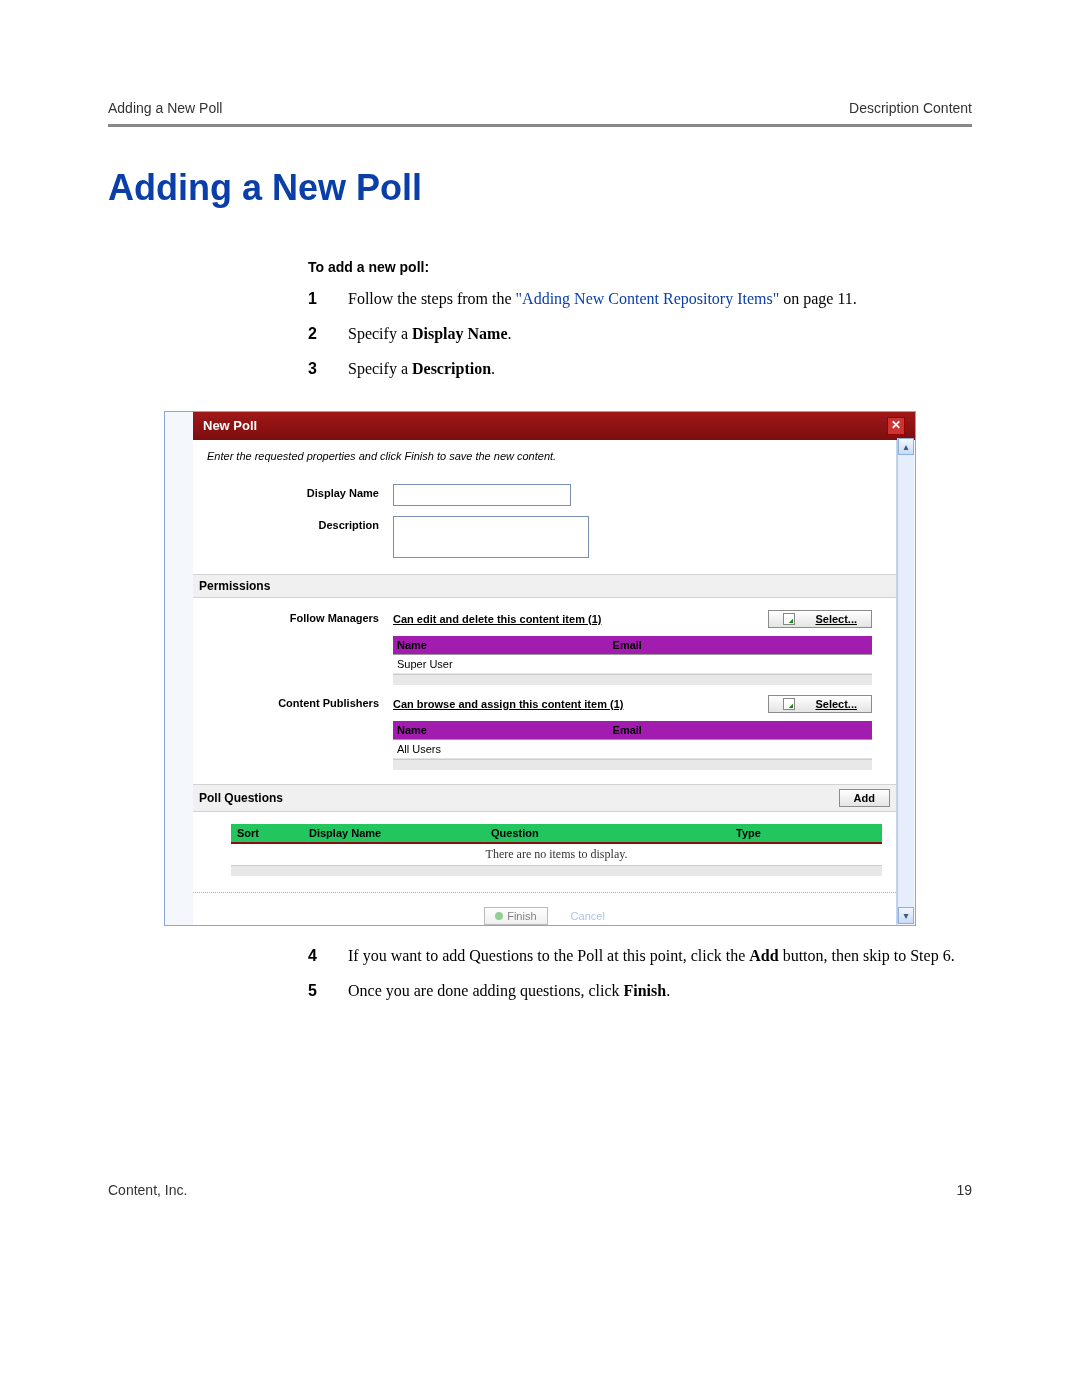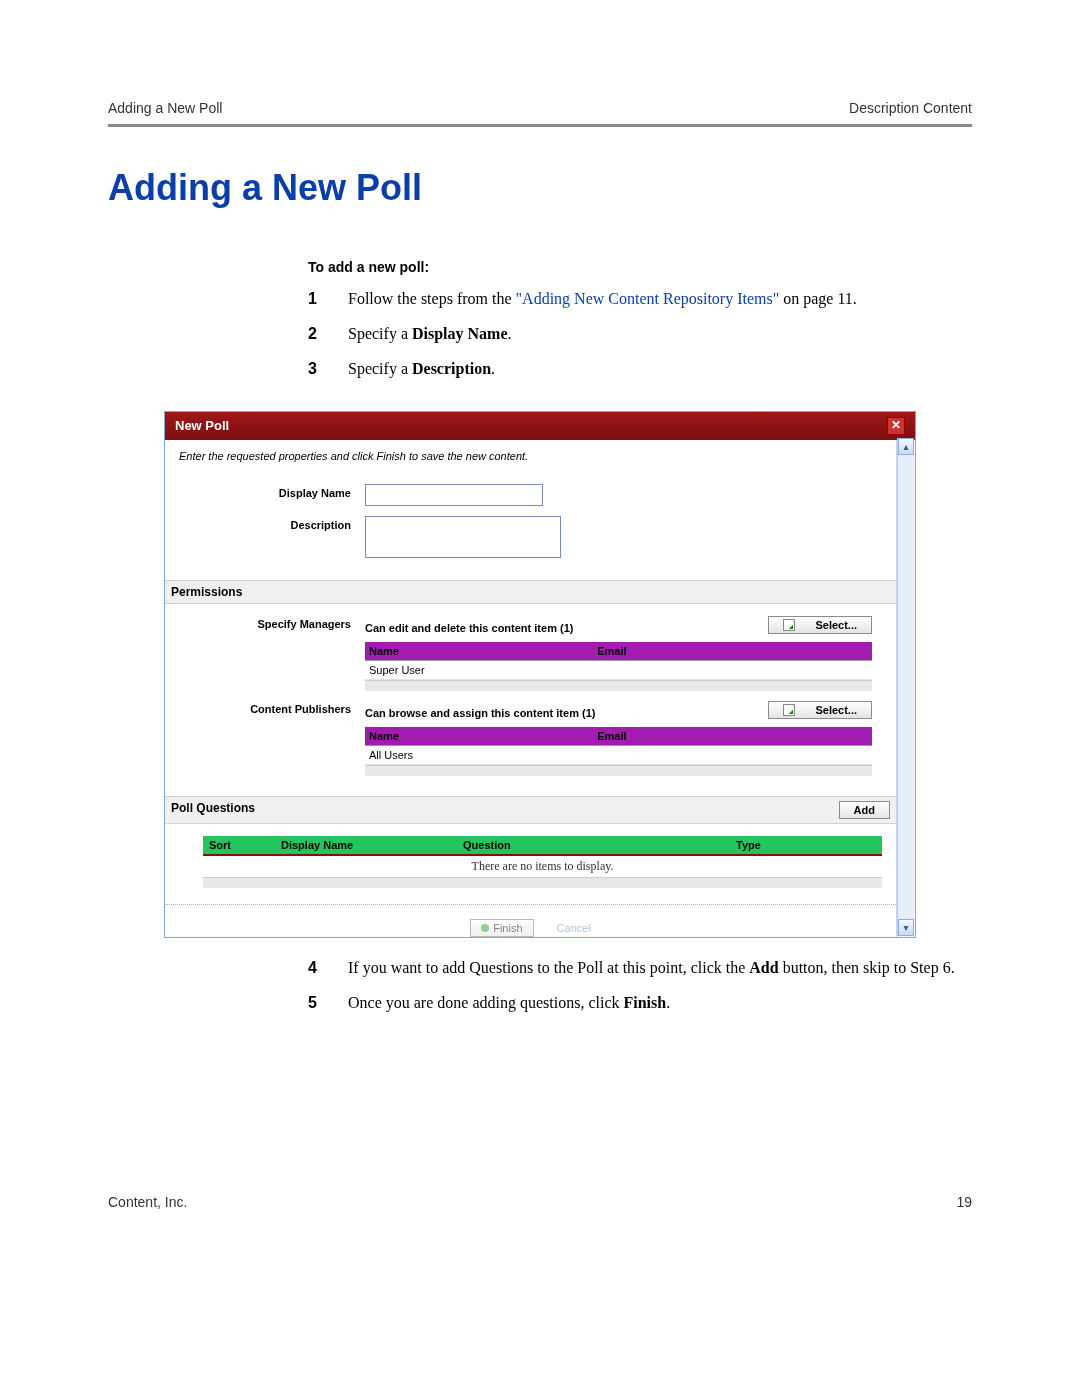--- a/index.html
+++ b/index.html
@@ -65,20 +65,21 @@
   .step-text strong { font-family: "Georgia", serif; }
   .screenshot {
     border: 1px solid #8aa7d1;
     background: #f4f7fb;
     margin: 18px 56px 18px 56px;
     position: relative;
     font-family: Verdana, Arial, sans-serif;
     font-size: 11px;
     color: #000;
     box-sizing: border-box;
+    padding-left: 28px;
   }
   .ss-titlebar {
     background: linear-gradient(#a01718, #7d0e0e);
     color: #fff;
     font-weight: bold;
     font-size: 13px;
     padding: 5px 10px;
     display: flex;
     justify-content: space-between;
     align-items: center;
@@ -128,42 +129,42 @@
     width: 190px;
     height: 36px;
     resize: none;
   }
   .section-bar {
     font-weight: bold;
     background: #f0f0f0;
     border-top: 1px solid #d2d2d2;
     border-bottom: 1px solid #d2d2d2;
     padding: 4px 6px;
-    margin: 20px -14px 12px -14px;
+    margin: 14px -14px 12px -14px;
     display: flex;
     justify-content: space-between;
-    align-items: flex-start;
+    align-items: center;
     font-size: 12px;
   }
   .btn {
     border: 1px solid #8b8b8b;
     background: linear-gradient(#fff,#e4e4e4);
     padding: 2px 14px;
     font-weight: bold;
     font-size: 11px;
     cursor: pointer;
     display: inline-flex;
     align-items: center;
     gap: 20px;
   }
   .perm-block { display:flex; margin-bottom:10px; }
   .perm-label { width:172px; text-align:right; font-weight:bold; padding-right:14px; font-size:11px; padding-top:2px;}
   .perm-content { flex:1; padding-right: 10px;}
   .perm-header {
-    display:flex; justify-content:space-between; align-items:flex-end; margin-bottom:8px;
+    display:flex; justify-content:space-between; align-items:center; margin-bottom:8px;text-decoration:underline;
   }
   .perm-desc { font-weight:bold; font-size:11px; }
   .inner-table { border-collapse: collapse; width: 100%; font-size:11px; }
   .inner-table th {
     text-align:left; font-weight:bold; border-bottom:1px solid #999;
     padding: 3px 4px; background: #a21caf;
   }
   .inner-table th:first-child { width: 45%; }
   .inner-table td {
     padding: 3px 4px; border-bottom: 1px solid #e3e3e3;
@@ -291,21 +292,21 @@
       <div class="form-row">
         <div class="form-label">Description</div>
         <div class="form-field"><textarea style=""></textarea></div>
       </div>
 
       <div class="section-bar">
         <span>Permissions</span>
       </div>
 
       <div class="perm-block">
-        <div class="perm-label">Specify Managers</div>
+        <div class="perm-label">Follow Managers</div>
         <div class="perm-content">
           <div class="perm-header">
             <span class="perm-desc">Can edit and delete this content item  (1)</span>
             <span class="btn">
                 <span class="edit-icon"></span>
                 <span>Select...</span>
               </span>
           </div>
           <table class="inner-table">
             <tbody>

